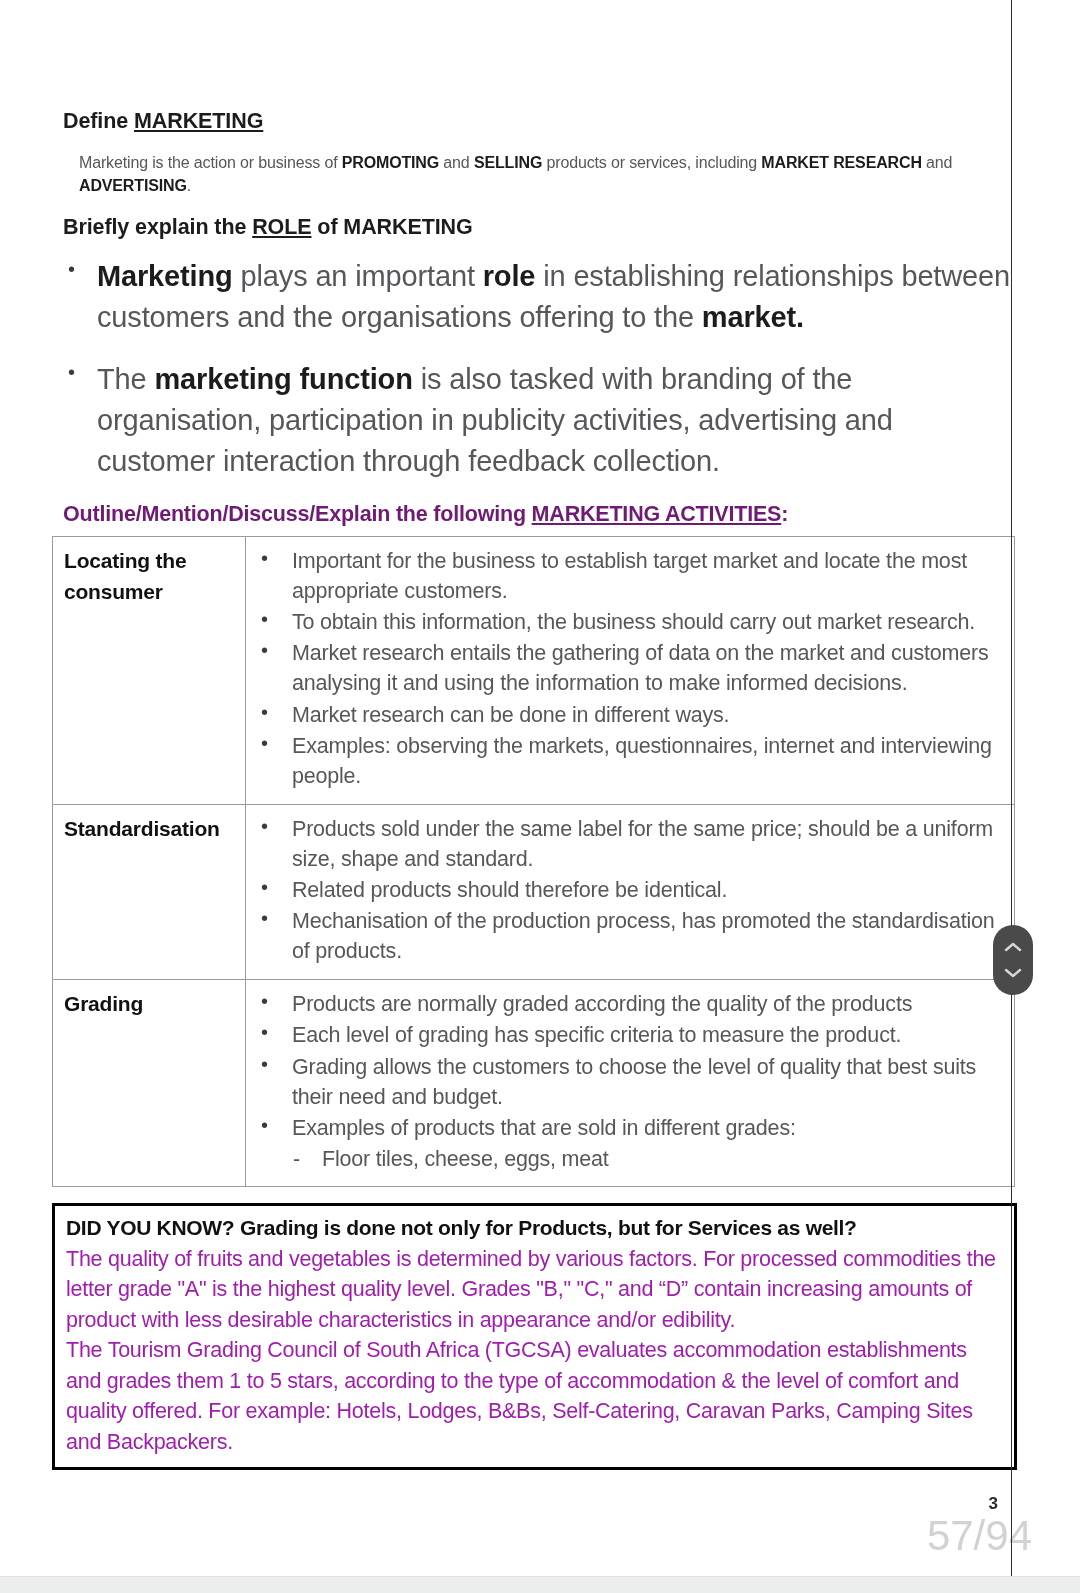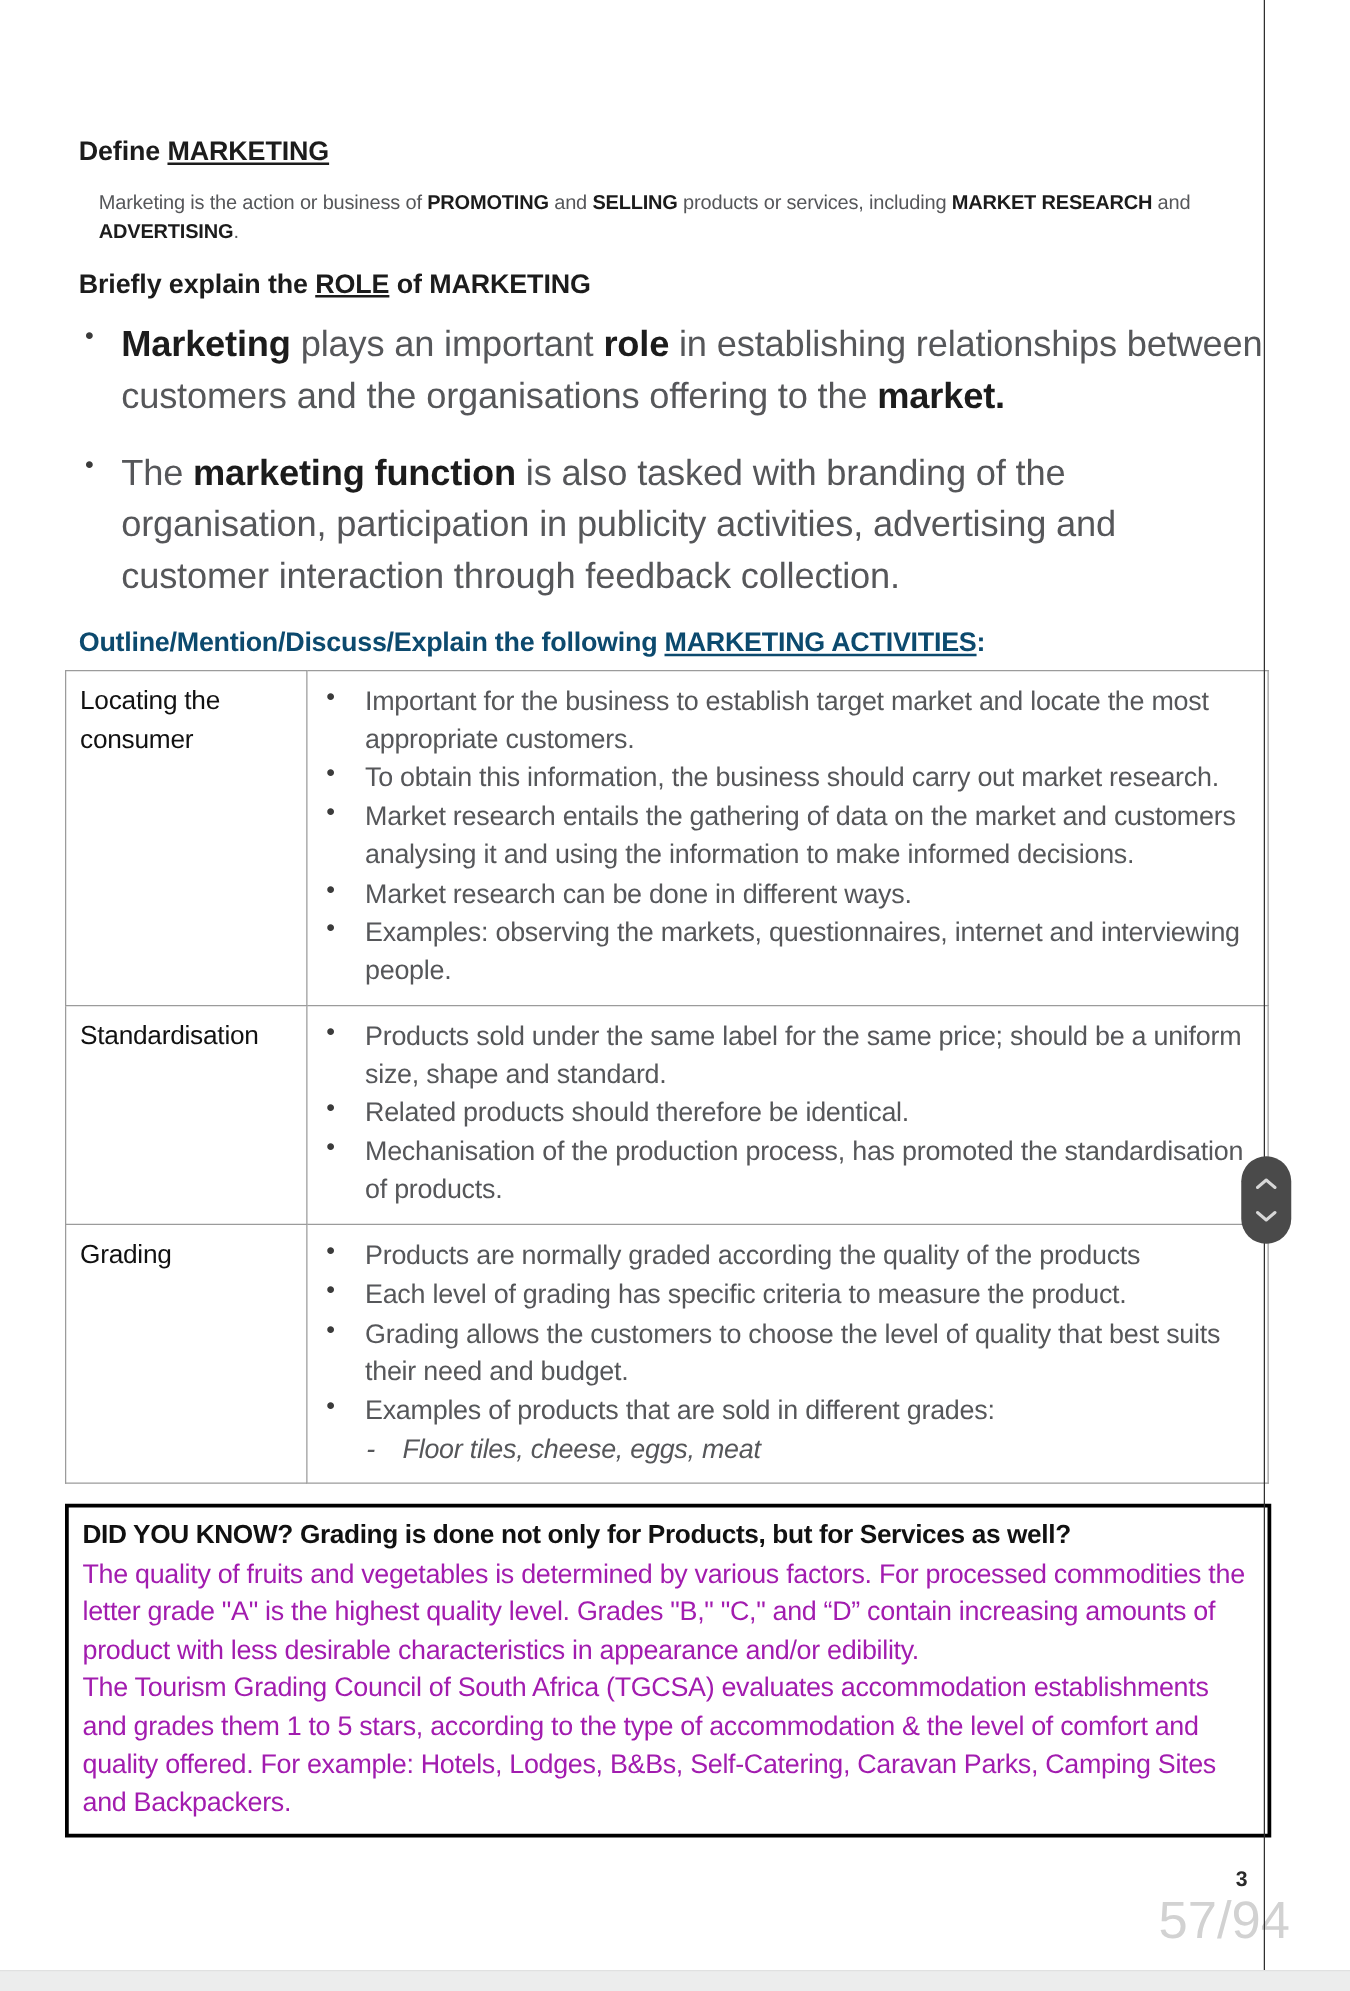--- a/index.html
+++ b/index.html
@@ -84,21 +84,21 @@
     position: absolute;
     left: 5px; top: -1px;
     font-size: 20px;
     color: #3b3b3b;
   }
   ul.toplist > li b { color: #1c1c1c; font-weight: bold; }
 
   .hdg3 {
     font-size: 21.5px;
     font-weight: bold;
-    color: #0c4a6e;
+    color: #701a75;
     margin: 20px 0 9px 0;
     letter-spacing: -0.2px;
   }
   .hdg3 .u { text-decoration: underline; text-underline-offset: 2px; }
 
   
   .act-table {
     border-collapse: collapse;
     width: 963px;
     margin-left: -11px;
@@ -106,21 +106,21 @@
     border: 1px solid #9b9b9b;
   }
   .act-table td {
     border: 1px solid #9b9b9b;
     vertical-align: top;
     padding: 9px 10px 12px 10px;
   }
   .act-table td.term {
     width: 193px;
     font-size: 21px;
-    font-weight: normal;
+    font-weight: bold;
     color: #111;
     line-height: 1.45;
     padding-left: 11px;
     letter-spacing: -0.2px;
   }
   .act-table td.detail { padding-left: 6px; padding-right: 8px; }
 
   ul.cell-list { list-style: none; margin: 0; padding: 0; }
   ul.cell-list > li {
     position: relative;
@@ -139,21 +139,20 @@
     color: #3b3b3b;
   }
   ul.sub-list { list-style: none; margin: 0; padding: 0; }
   ul.sub-list > li {
     position: relative;
     padding-left: 70px;
     font-size: 21.5px;
     color: #56575a;
     line-height: 1.40;
     letter-spacing: -0.2px;
-    font-style: italic;
   }
   ul.sub-list > li::before {
     content: "-";
     position: absolute;
     left: 41px; top: 0;
     color: #56575a;
   }
 
   
   .callout {

